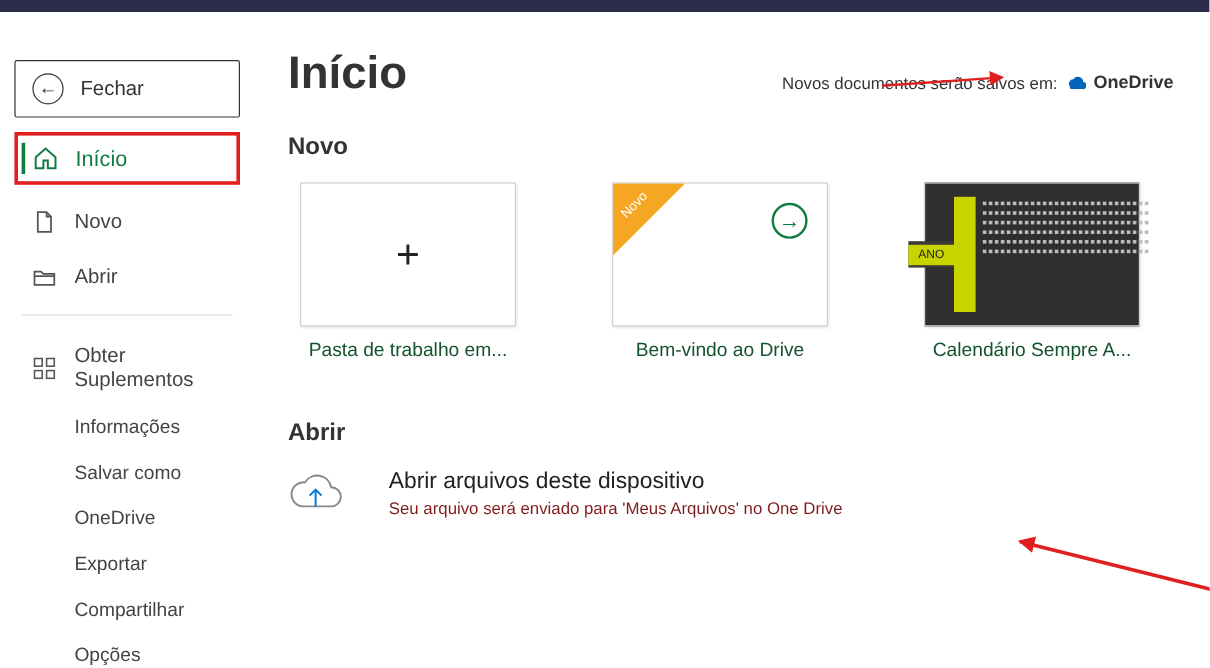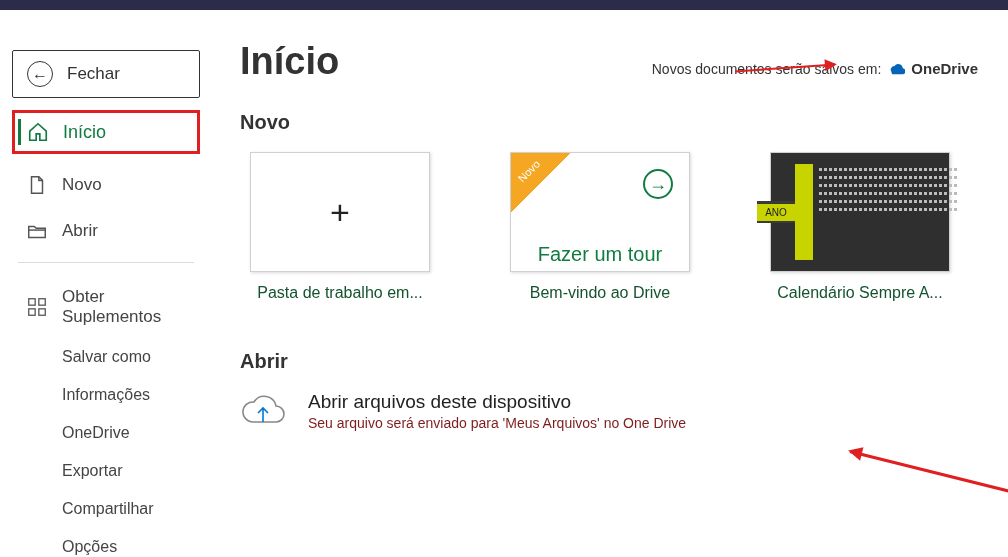--- a/index.html
+++ b/index.html
@@ -127,21 +127,21 @@
   .cal-thumb { background: #2f2f2f; padding: 0; }
   .cal-top { height: 22px; background: #3a3a3a; display: flex; align-items: center; }
   .cal-year { background: #c8d400; color: #222; font-size: 10px; padding: 3px 8px; font-weight: 400; }
   .cal-body { display: flex; height: calc(100% - 22px); }
   .cal-side { width: 18px; background: #c8d400; }
   .cal-grid { flex: 1; padding: 4px 6px; display: flex; flex-direction: column; gap: 5px; }
   .cal-row { display: flex; gap: 2px; }
   .cal-dot { width: 3px; height: 3px; background: #bbb; }
 
   
-  .open-row { display: flex; align-items: center; gap: 22px; margin-top: 10px; }
+  .open-row { display: flex; align-items: center; gap: 38px; margin-top: 10px; }
   .open-title { font-size: 19px; color: #222; }
   .open-sub { font-size: 14px; color: #7f1d1d; margin-top: 2px; }
 
   
   .arrow1 {
     position: absolute; top: 57px; left: 525px; width: 100px; height: 2px;
     background: #e02020; transform: rotate(-4deg);
   }
   .arrow1::after {
     content: ""; position: absolute; right: -2px; top: -5px;
@@ -197,22 +197,22 @@
     <div class="side-item">
       <svg class="icon" viewBox="0 0 24 24" fill="none" stroke="#555" stroke-width="1.4">
           <rect x="3" y="3" width="7" height="7"></rect>
           <rect x="14" y="3" width="7" height="7"></rect>
           <rect x="3" y="14" width="7" height="7"></rect>
           <rect x="14" y="14" width="7" height="7"></rect>
         </svg>
       <span style="line-height:1.15">Obter Suplementos</span>
     </div>
 
+    <div class="side-sub">Informações</div>
     <div class="side-sub">Salvar como</div>
-    <div class="side-sub">Informações</div>
     <div class="side-sub">OneDrive</div>
     <div class="side-sub">Exportar</div>
     <div class="side-sub">Compartilhar</div>
     <div class="side-sub">Opções</div>
   </nav>
 
   <main class="main">
     <h1 class="page-title">Início</h1>
 
     <div class="save-notice">
@@ -234,21 +234,20 @@
         </div>
         <div class="tpl-label">Pasta de trabalho em...</div>
       </div>
 
       <div class="tpl">
         <div class="tpl-thumb welcome-thumb">
           <div class="novo-ribbon">
               <span>Novo</span>
             </div>
           <div class="go-circle">→</div>
-          <div class="welcome-text">Fazer um tour</div>
         </div>
         <div class="tpl-label">Bem-vindo ao Drive</div>
       </div>
 
       <div class="tpl">
         <div class="tpl-thumb cal-thumb">
           <div class="cal-top">
             <span class="cal-year">ANO</span>
           </div>
           <div class="cal-body">

